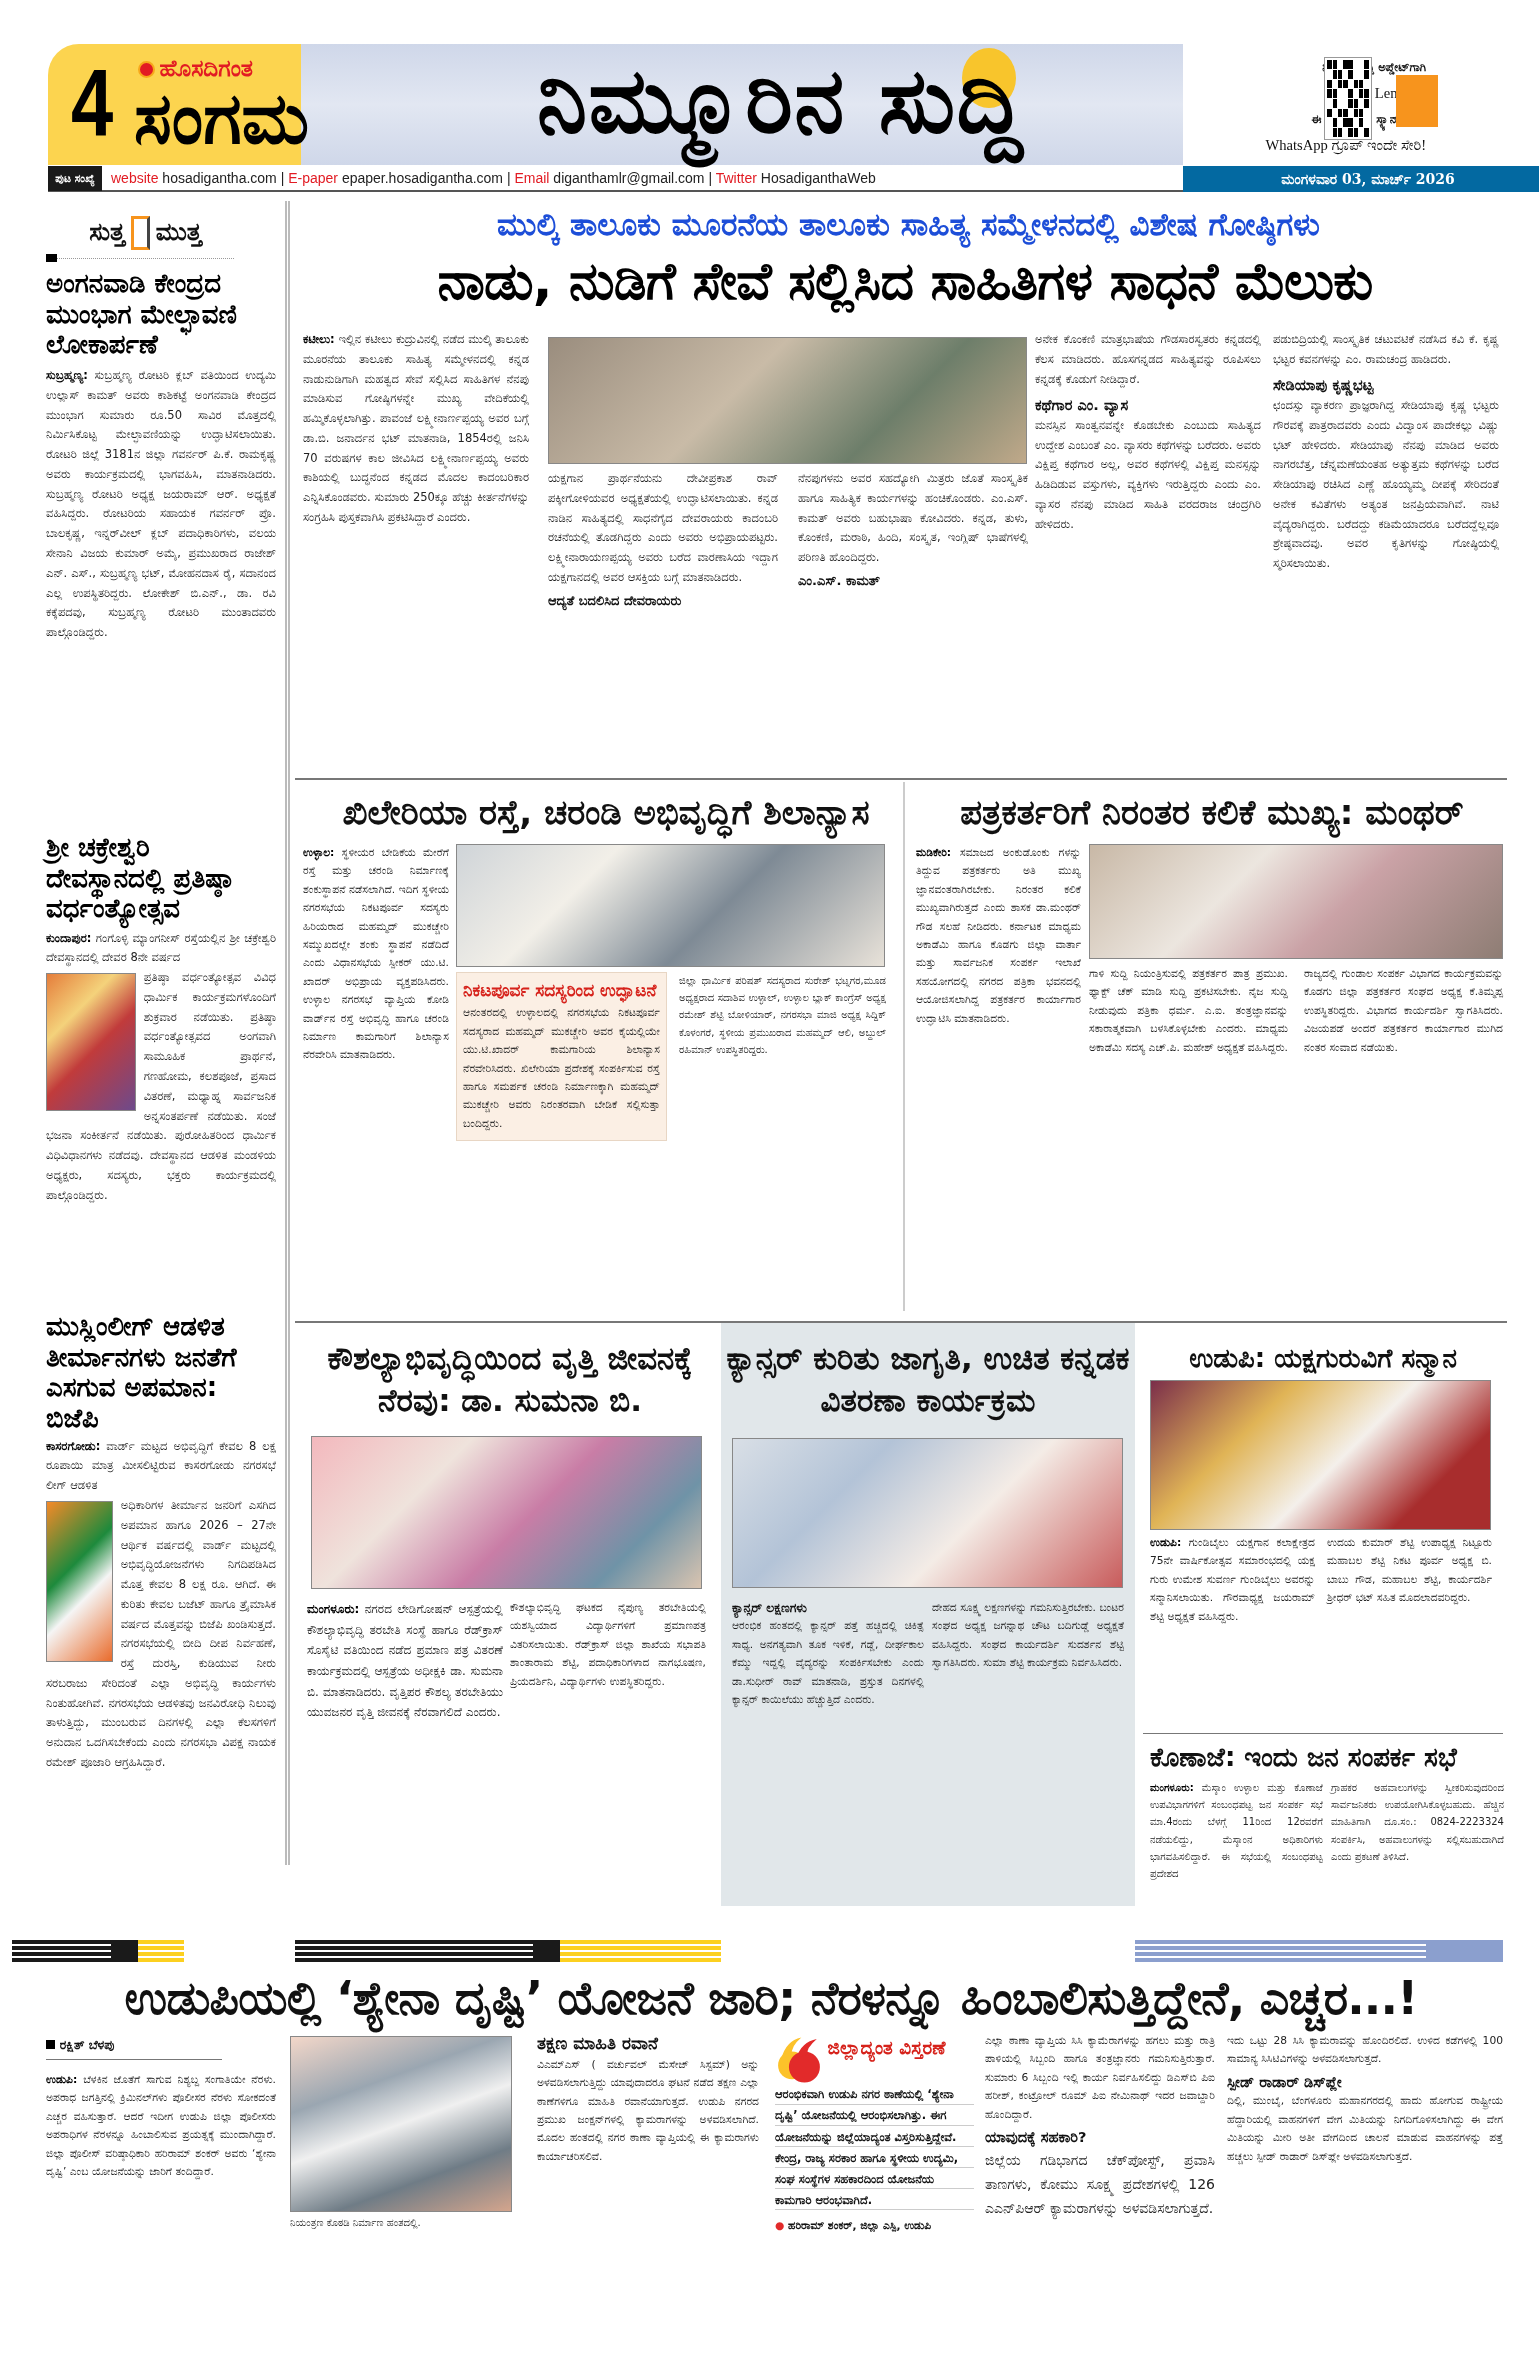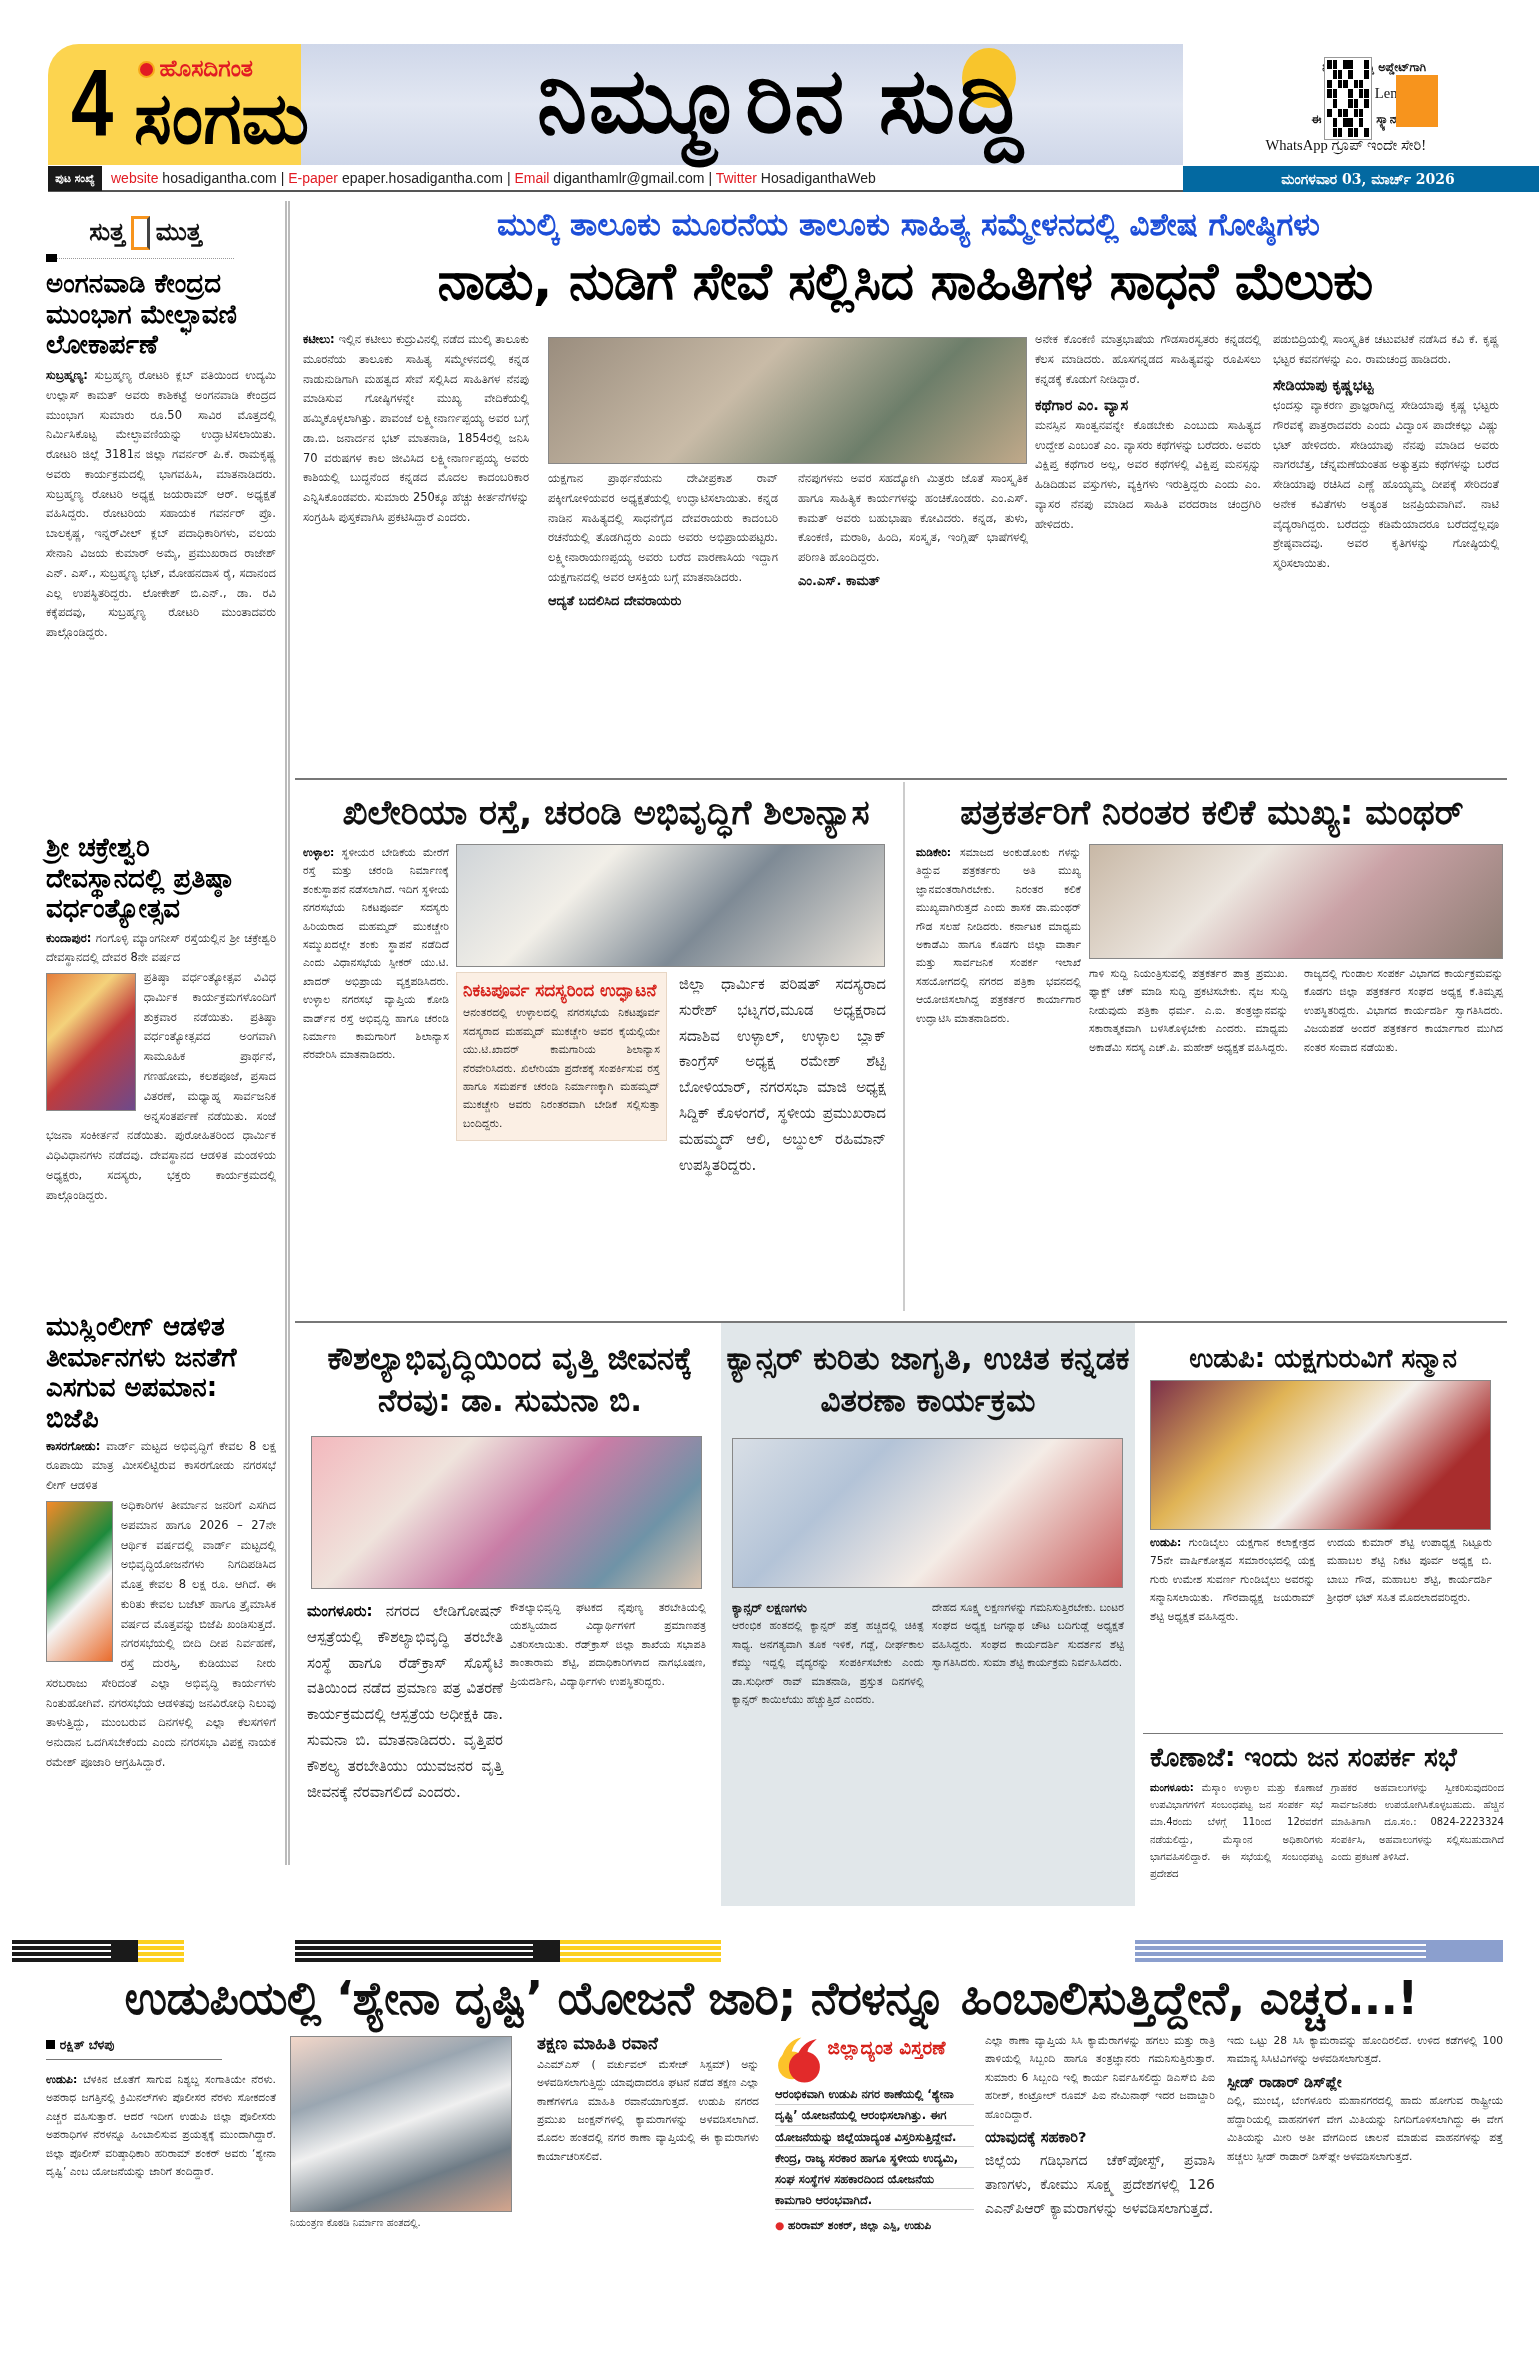--- a/index.html
+++ b/index.html
@@ -204,41 +204,41 @@
 <div class="abs" style="left:303px;top:790px;width:606px;text-align:center;font:bold 34px/1.3 'DejaVu Sans',sans-serif" data-name="road-headline">ಖಿಲೇರಿಯಾ ರಸ್ತೆ, ಚರಂಡಿ ಅಭಿವೃದ್ಧಿಗೆ ಶಿಲಾನ್ಯಾಸ</div>
 <div class="abs" style="left:303px;top:844px;width:146px" data-name="road-col-1">
   <p class="body" style="font-size:10.7px"><b data-name="dateline">ಉಳ್ಳಾಲ:</b> <span data-name="body-text">ಸ್ಥಳೀಯರ ಬೇಡಿಕೆಯ ಮೇರೆಗೆ ರಸ್ತೆ ಮತ್ತು ಚರಂಡಿ ನಿರ್ಮಾಣಕ್ಕೆ ಶಂಕುಸ್ಥಾಪನೆ ನಡೆಸಲಾಗಿದೆ. ಇದಿಗ ಸ್ಥಳೀಯ ನಗರಸಭೆಯ ನಿಕಟಪೂರ್ವ ಸದಸ್ಯರು ಹಿರಿಯರಾದ ಮಹಮ್ಮದ್ ಮುಕಚ್ಚೇರಿ ಸಮ್ಮುಖದಲ್ಲೇ ಶಂಕು ಸ್ಥಾಪನೆ ನಡೆದಿದೆ ಎಂದು ವಿಧಾನಸಭೆಯ ಸ್ಪೀಕರ್ ಯು.ಟಿ. ಖಾದರ್ ಅಭಿಪ್ರಾಯ ವ್ಯಕ್ತಪಡಿಸಿದರು. ಉಳ್ಳಾಲ ನಗರಸಭೆ ವ್ಯಾಪ್ತಿಯ ಕೋಡಿ ವಾರ್ಡ್‌ನ ರಸ್ತೆ ಅಭಿವೃದ್ಧಿ ಹಾಗೂ ಚರಂಡಿ ನಿರ್ಮಾಣ ಕಾಮಗಾರಿಗೆ ಶಿಲಾನ್ಯಾಸ ನೆರವೇರಿಸಿ ಮಾತನಾಡಿದರು.</span></p>
 </div>
 <div class="abs photo p2" style="left:456px;top:844px;width:429px;height:123px" data-name="foundation-ceremony-photo"></div>
 <div class="abs infobox" style="left:456px;top:972px;width:211px;height:169px;padding:6.1px" data-name="road-infobox">
   <div class="infobox-title" data-name="infobox-title">ನಿಕಟಪೂರ್ವ ಸದಸ್ಯರಿಂದ ಉದ್ಘಾಟನೆ</div>
   <p class="body" style="font-size:10.7px;margin-top:3.1px" data-name="infobox-body">ಆನಂತರದಲ್ಲಿ ಉಳ್ಳಾಲದಲ್ಲಿ ನಗರಸಭೆಯ ನಿಕಟಪೂರ್ವ ಸದಸ್ಯರಾದ ಮಹಮ್ಮದ್ ಮುಕಚ್ಚೇರಿ ಅವರ ಕೈಯಲ್ಲಿಯೇ ಯು.ಟಿ.ಖಾದರ್ ಕಾಮಗಾರಿಯ ಶಿಲಾನ್ಯಾಸ ನೆರವೇರಿಸಿದರು. ಖಿಲೇರಿಯಾ ಪ್ರದೇಶಕ್ಕೆ ಸಂಪರ್ಕಿಸುವ ರಸ್ತೆ ಹಾಗೂ ಸಮರ್ಪಕ ಚರಂಡಿ ನಿರ್ಮಾಣಕ್ಕಾಗಿ ಮಹಮ್ಮದ್ ಮುಕಚ್ಚೇರಿ ಅವರು ನಿರಂತರವಾಗಿ ಬೇಡಿಕೆ ಸಲ್ಲಿಸುತ್ತಾ ಬಂದಿದ್ದರು.</p>
 </div>
 <div class="abs" style="left:679px;top:972px;width:207px" data-name="road-col-3">
-  <p class="body" style="font-size:15px" data-name="body-text">ಜಿಲ್ಲಾ ಧಾರ್ಮಿಕ ಪರಿಷತ್ ಸದಸ್ಯರಾದ ಸುರೇಶ್ ಭಟ್ನಗರ,ಮೂಡ ಅಧ್ಯಕ್ಷರಾದ ಸದಾಶಿವ ಉಳ್ಳಾಲ್, ಉಳ್ಳಾಲ ಬ್ಲಾಕ್ ಕಾಂಗ್ರೆಸ್ ಅಧ್ಯಕ್ಷ ರಮೇಶ್ ಶೆಟ್ಟಿ ಬೋಳಿಯಾರ್, ನಗರಸಭಾ ಮಾಜಿ ಅಧ್ಯಕ್ಷ ಸಿದ್ದಿಕ್ ಕೊಳಂಗರೆ, ಸ್ಥಳೀಯ ಪ್ರಮುಖರಾದ ಮಹಮ್ಮದ್ ಆಲಿ, ಅಬ್ದುಲ್ ರಹಿಮಾನ್ ಉಪಸ್ಥಿತರಿದ್ದರು.</p>
+  <p class="body" style="font-size:10px" data-name="body-text">ಜಿಲ್ಲಾ ಧಾರ್ಮಿಕ ಪರಿಷತ್ ಸದಸ್ಯರಾದ ಸುರೇಶ್ ಭಟ್ನಗರ,ಮೂಡ ಅಧ್ಯಕ್ಷರಾದ ಸದಾಶಿವ ಉಳ್ಳಾಲ್, ಉಳ್ಳಾಲ ಬ್ಲಾಕ್ ಕಾಂಗ್ರೆಸ್ ಅಧ್ಯಕ್ಷ ರಮೇಶ್ ಶೆಟ್ಟಿ ಬೋಳಿಯಾರ್, ನಗರಸಭಾ ಮಾಜಿ ಅಧ್ಯಕ್ಷ ಸಿದ್ದಿಕ್ ಕೊಳಂಗರೆ, ಸ್ಥಳೀಯ ಪ್ರಮುಖರಾದ ಮಹಮ್ಮದ್ ಆಲಿ, ಅಬ್ದುಲ್ ರಹಿಮಾನ್ ಉಪಸ್ಥಿತರಿದ್ದರು.</p>
 </div>
 <div class="abs" style="left:903px;top:782px;width:1.5px;height:529px;background:#ccc" data-name="column-divider"></div>
 
 <div class="abs" style="left:913px;top:790px;width:598px;text-align:center;font:bold 34px/1.3 'DejaVu Sans',sans-serif" data-name="journalists-headline">ಪತ್ರಕರ್ತರಿಗೆ ನಿರಂತರ ಕಲಿಕೆ ಮುಖ್ಯ: ಮಂಥರ್</div>
 <div class="abs" style="left:916px;top:844px;width:165px" data-name="journalists-col-1">
   <p class="body" style="font-size:10.7px"><b data-name="dateline">ಮಡಿಕೇರಿ:</b> <span data-name="body-text">ಸಮಾಜದ ಅಂಕುಡೊಂಕು ಗಳನ್ನು ತಿದ್ದುವ ಪತ್ರಕರ್ತರು ಅತಿ ಮುಖ್ಯ ಜ್ಞಾನವಂತರಾಗಿರಬೇಕು. ನಿರಂತರ ಕಲಿಕೆ ಮುಖ್ಯವಾಗಿರುತ್ತದೆ ಎಂದು ಶಾಸಕ ಡಾ.ಮಂಥರ್ ಗೌಡ ಸಲಹೆ ನೀಡಿದರು. ಕರ್ನಾಟಕ ಮಾಧ್ಯಮ ಅಕಾಡೆಮಿ ಹಾಗೂ ಕೊಡಗು ಜಿಲ್ಲಾ ವಾರ್ತಾ ಮತ್ತು ಸಾರ್ವಜನಿಕ ಸಂಪರ್ಕ ಇಲಾಖೆ ಸಹಯೋಗದಲ್ಲಿ ನಗರದ ಪತ್ರಿಕಾ ಭವನದಲ್ಲಿ ಆಯೋಜಿಸಲಾಗಿದ್ದ ಪತ್ರಕರ್ತರ ಕಾರ್ಯಾಗಾರ ಉದ್ಘಾಟಿಸಿ ಮಾತನಾಡಿದರು.</span></p>
 </div>
 <div class="abs photo p3" style="left:1089px;top:844px;width:414px;height:115px" data-name="workshop-inauguration-photo"></div>
 <div class="abs" style="left:1089px;top:965px;width:199px" data-name="journalists-col-2">
   <p class="body" style="font-size:10.7px" data-name="body-text">ಗಾಳಿ ಸುದ್ದಿ ನಿಯಂತ್ರಿಸುವಲ್ಲಿ ಪತ್ರಕರ್ತರ ಪಾತ್ರ ಪ್ರಮುಖ. ಫ್ಯಾಕ್ಟ್ ಚೆಕ್ ಮಾಡಿ ಸುದ್ದಿ ಪ್ರಕಟಿಸಬೇಕು. ನೈಜ ಸುದ್ದಿ ನೀಡುವುದು ಪತ್ರಿಕಾ ಧರ್ಮ. ಎ.ಐ. ತಂತ್ರಜ್ಞಾನವನ್ನು ಸಕಾರಾತ್ಮಕವಾಗಿ ಬಳಸಿಕೊಳ್ಳಬೇಕು ಎಂದರು. ಮಾಧ್ಯಮ ಅಕಾಡೆಮಿ ಸದಸ್ಯ ಎಚ್.ಪಿ. ಮಹೇಶ್ ಅಧ್ಯಕ್ಷತೆ ವಹಿಸಿದ್ದರು.</p>
 </div>
 <div class="abs" style="left:1304px;top:965px;width:199px" data-name="journalists-col-3">
   <p class="body" style="font-size:10.7px" data-name="body-text">ರಾಜ್ಯದಲ್ಲಿ ಗುಂಡಾಲ ಸಂಪರ್ಕ ವಿಭಾಗದ ಕಾರ್ಯಕ್ರಮವನ್ನು ಕೊಡಗು ಜಿಲ್ಲಾ ಪತ್ರಕರ್ತರ ಸಂಘದ ಅಧ್ಯಕ್ಷ ಕೆ.ತಿಮ್ಮಪ್ಪ ಉಪಸ್ಥಿತರಿದ್ದರು. ವಿಭಾಗದ ಕಾರ್ಯದರ್ಶಿ ಸ್ವಾಗತಿಸಿದರು. ವಿಜಯಪಡೆ ಅಂದರೆ ಪತ್ರಕರ್ತರ ಕಾರ್ಯಾಗಾರ ಮುಗಿದ ನಂತರ ಸಂವಾದ ನಡೆಯಿತು.</p>
 </div>
 <div class="abs" style="left:295px;top:1321px;width:1212px;border-top:2.3px solid #777" data-name="section-divider"></div>
 
 <div class="abs" style="left:303px;top:1338px;width:414px;text-align:center;font:bold 31px/1.35 'DejaVu Sans',sans-serif" data-name="skills-headline">ಕೌಶಲ್ಯಾಭಿವೃದ್ಧಿಯಿಂದ ವೃತ್ತಿ ಜೀವನಕ್ಕೆ ನೆರವು: ಡಾ. ಸುಮನಾ ಬಿ.</div>
 <div class="abs photo p4" style="left:311px;top:1436px;width:391px;height:153px" data-name="certificate-distribution-photo"></div>
 <div class="abs" style="left:307px;top:1599px;width:196px" data-name="skills-col-1">
-  <p class="body" style="font-size:15px"><b data-name="dateline">ಮಂಗಳೂರು:</b> <span data-name="body-text">ನಗರದ ಲೇಡಿಗೋಷನ್ ಆಸ್ಪತ್ರೆಯಲ್ಲಿ ಕೌಶಲ್ಯಾಭಿವೃದ್ಧಿ ತರಬೇತಿ ಸಂಸ್ಥೆ ಹಾಗೂ ರೆಡ್‌ಕ್ರಾಸ್ ಸೊಸೈಟಿ ವತಿಯಿಂದ ನಡೆದ ಪ್ರಮಾಣ ಪತ್ರ ವಿತರಣೆ ಕಾರ್ಯಕ್ರಮದಲ್ಲಿ ಆಸ್ಪತ್ರೆಯ ಅಧೀಕ್ಷಕಿ ಡಾ. ಸುಮನಾ ಬಿ. ಮಾತನಾಡಿದರು. ವೃತ್ತಿಪರ ಕೌಶಲ್ಯ ತರಬೇತಿಯು ಯುವಜನರ ವೃತ್ತಿ ಜೀವನಕ್ಕೆ ನೆರವಾಗಲಿದೆ ಎಂದರು.</span></p>
+  <p class="body" style="font-size:12px"><b data-name="dateline">ಮಂಗಳೂರು:</b> <span data-name="body-text">ನಗರದ ಲೇಡಿಗೋಷನ್ ಆಸ್ಪತ್ರೆಯಲ್ಲಿ ಕೌಶಲ್ಯಾಭಿವೃದ್ಧಿ ತರಬೇತಿ ಸಂಸ್ಥೆ ಹಾಗೂ ರೆಡ್‌ಕ್ರಾಸ್ ಸೊಸೈಟಿ ವತಿಯಿಂದ ನಡೆದ ಪ್ರಮಾಣ ಪತ್ರ ವಿತರಣೆ ಕಾರ್ಯಕ್ರಮದಲ್ಲಿ ಆಸ್ಪತ್ರೆಯ ಅಧೀಕ್ಷಕಿ ಡಾ. ಸುಮನಾ ಬಿ. ಮಾತನಾಡಿದರು. ವೃತ್ತಿಪರ ಕೌಶಲ್ಯ ತರಬೇತಿಯು ಯುವಜನರ ವೃತ್ತಿ ಜೀವನಕ್ಕೆ ನೆರವಾಗಲಿದೆ ಎಂದರು.</span></p>
 </div>
 <div class="abs" style="left:510px;top:1599px;width:196px" data-name="skills-col-2">
   <p class="body" style="font-size:10.7px" data-name="body-text">ಕೌಶಲ್ಯಾಭಿವೃದ್ಧಿ ಘಟಕದ ನೈಪುಣ್ಯ ತರಬೇತಿಯಲ್ಲಿ ಯಶಸ್ವಿಯಾದ ವಿದ್ಯಾರ್ಥಿಗಳಿಗೆ ಪ್ರಮಾಣಪತ್ರ ವಿತರಿಸಲಾಯಿತು. ರೆಡ್‌ಕ್ರಾಸ್ ಜಿಲ್ಲಾ ಶಾಖೆಯ ಸಭಾಪತಿ ಶಾಂತಾರಾಮ ಶೆಟ್ಟಿ, ಪದಾಧಿಕಾರಿಗಳಾದ ನಾಗಭೂಷಣ, ಪ್ರಿಯದರ್ಶಿನಿ, ವಿದ್ಯಾರ್ಥಿಗಳು ಉಪಸ್ಥಿತರಿದ್ದರು.</p>
 </div>
 
 <div class="abs grey-panel" style="left:721px;top:1323px;width:414px;height:583px" data-name="cancer-story-panel"></div>
 <div class="abs" style="left:725px;top:1338px;width:406px;text-align:center;font:bold 31px/1.35 'DejaVu Sans',sans-serif" data-name="cancer-headline">ಕ್ಯಾನ್ಸರ್ ಕುರಿತು ಜಾಗೃತಿ, ಉಚಿತ ಕನ್ನಡಕ ವಿತರಣಾ ಕಾರ್ಯಕ್ರಮ</div>
 <div class="abs photo p5" style="left:732px;top:1438px;width:391px;height:150px" data-name="cancer-awareness-photo"></div>
 <div class="abs" style="left:732px;top:1599px;width:192px" data-name="cancer-col-1">
   <div style="font:bold 12.3px/1.5 'DejaVu Sans',sans-serif" data-name="subhead">ಕ್ಯಾನ್ಸರ್ ಲಕ್ಷಣಗಳು</div>

